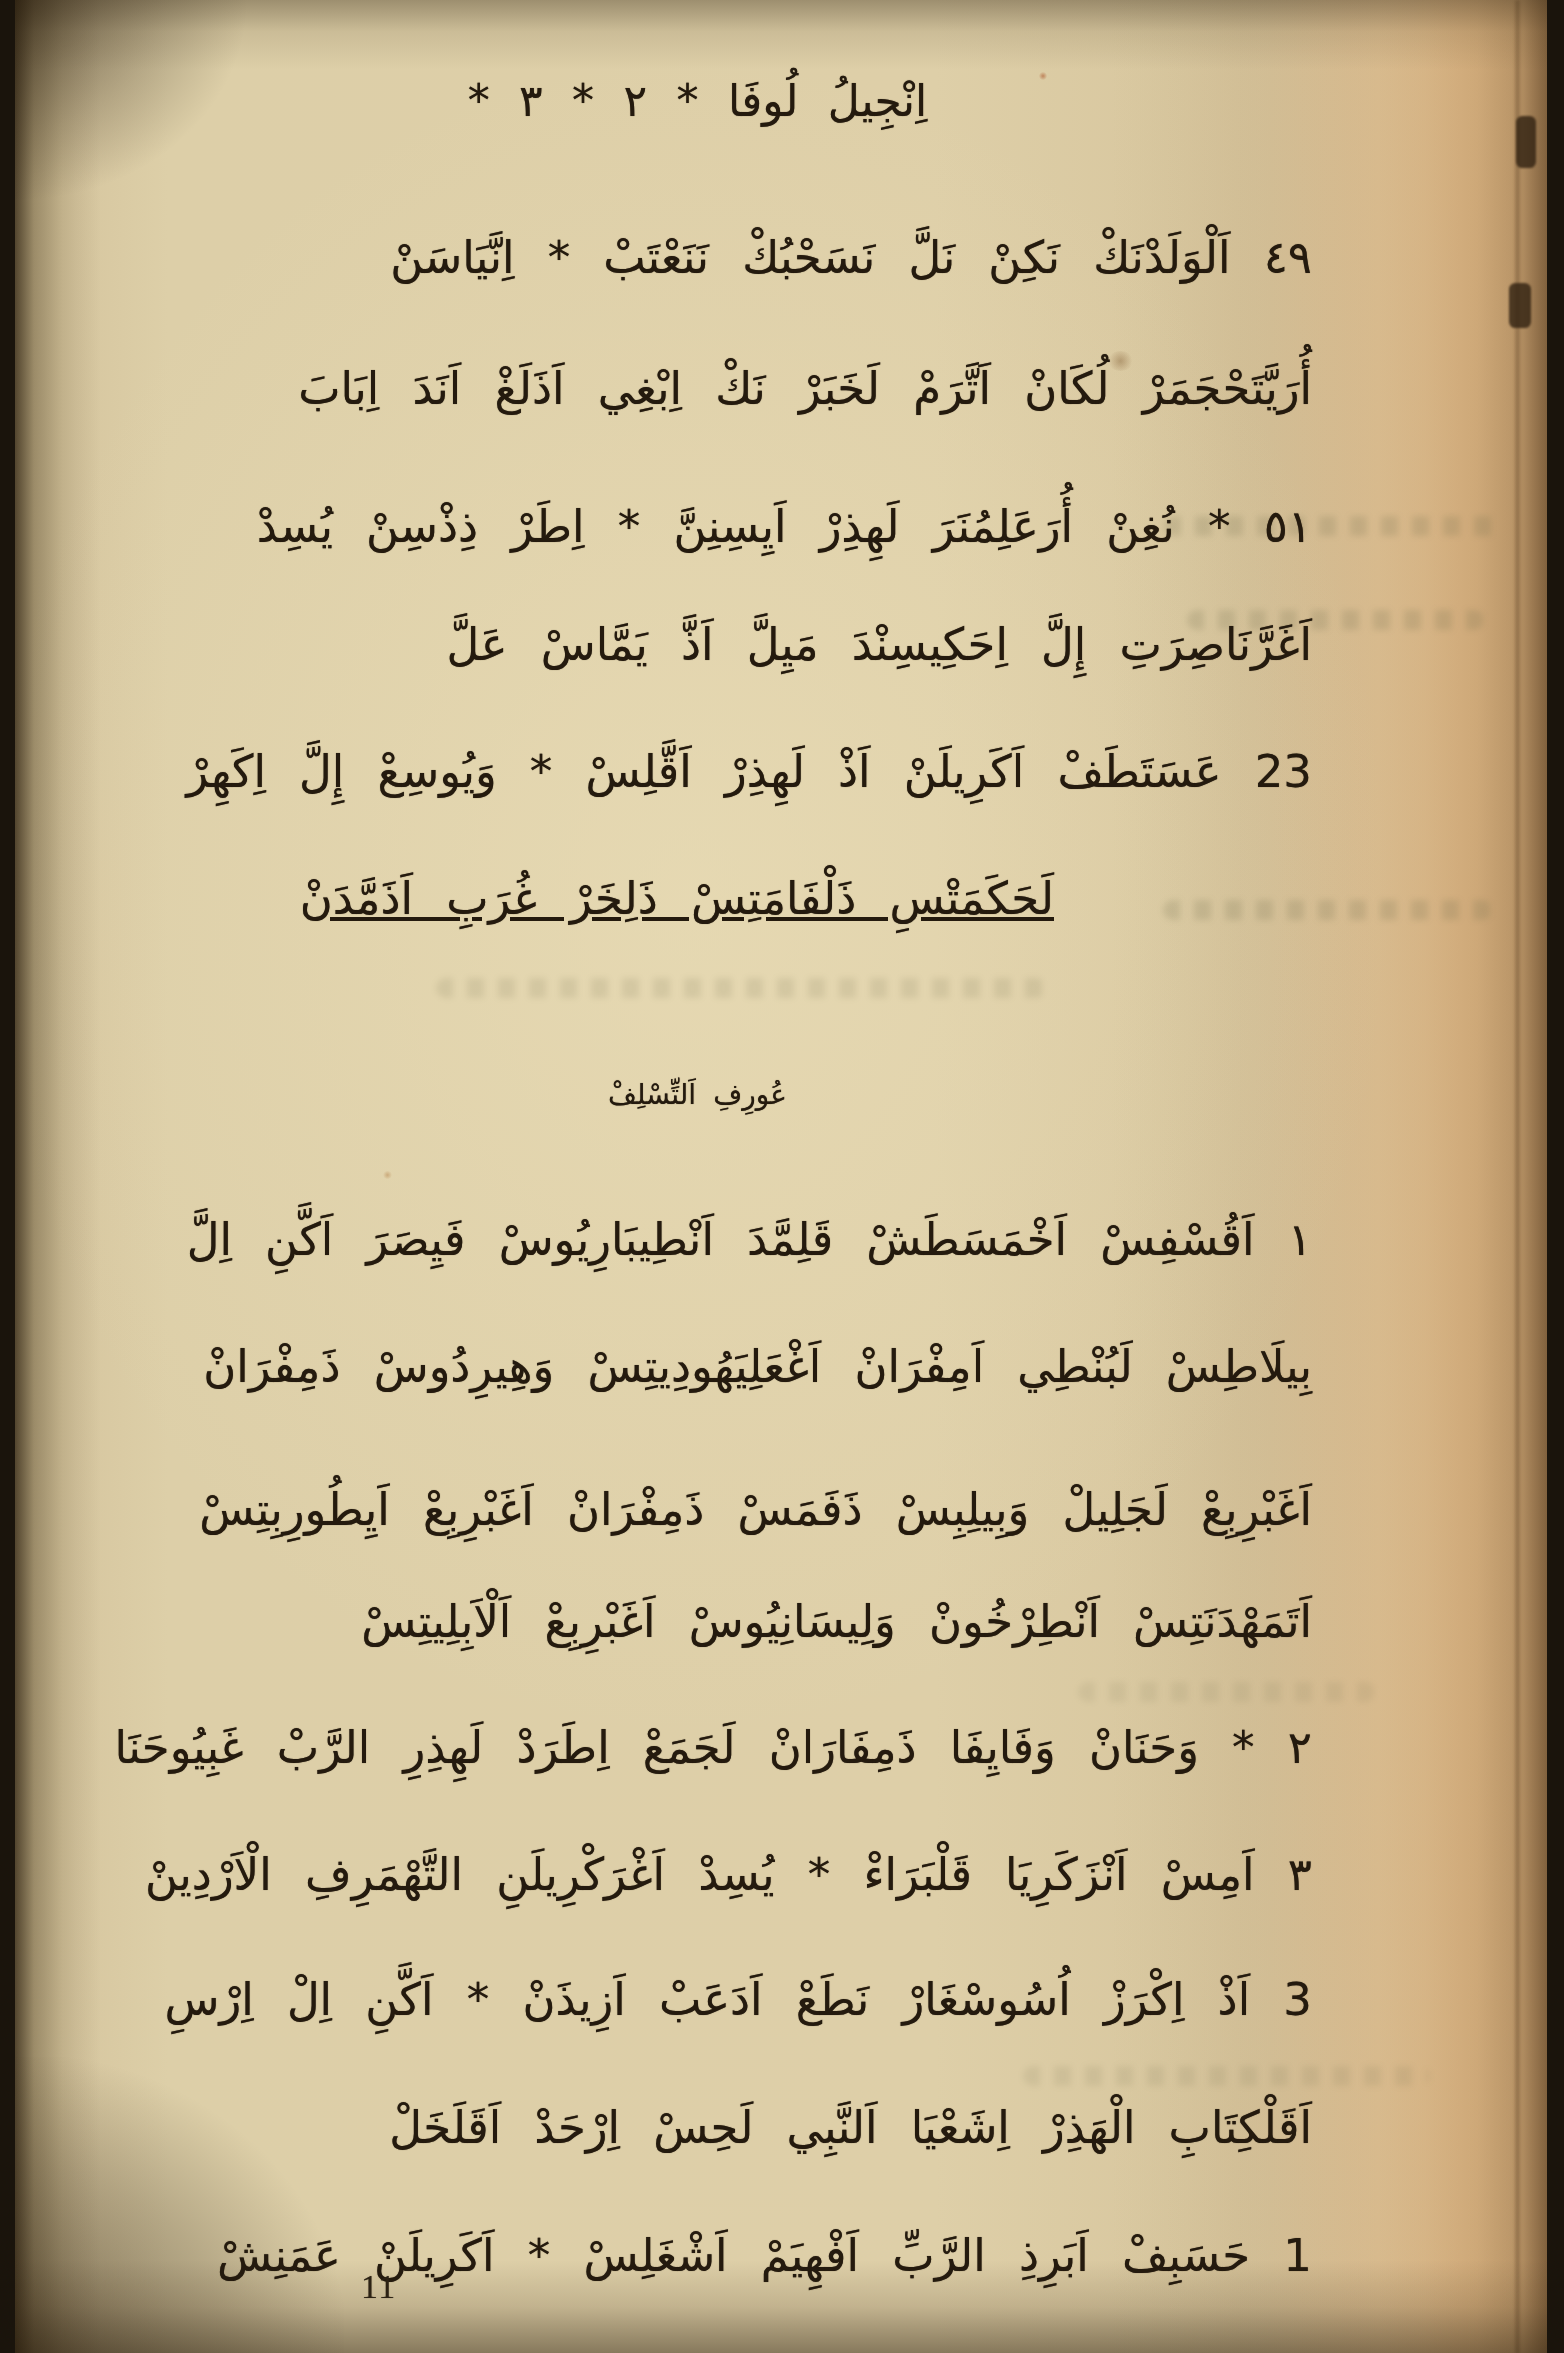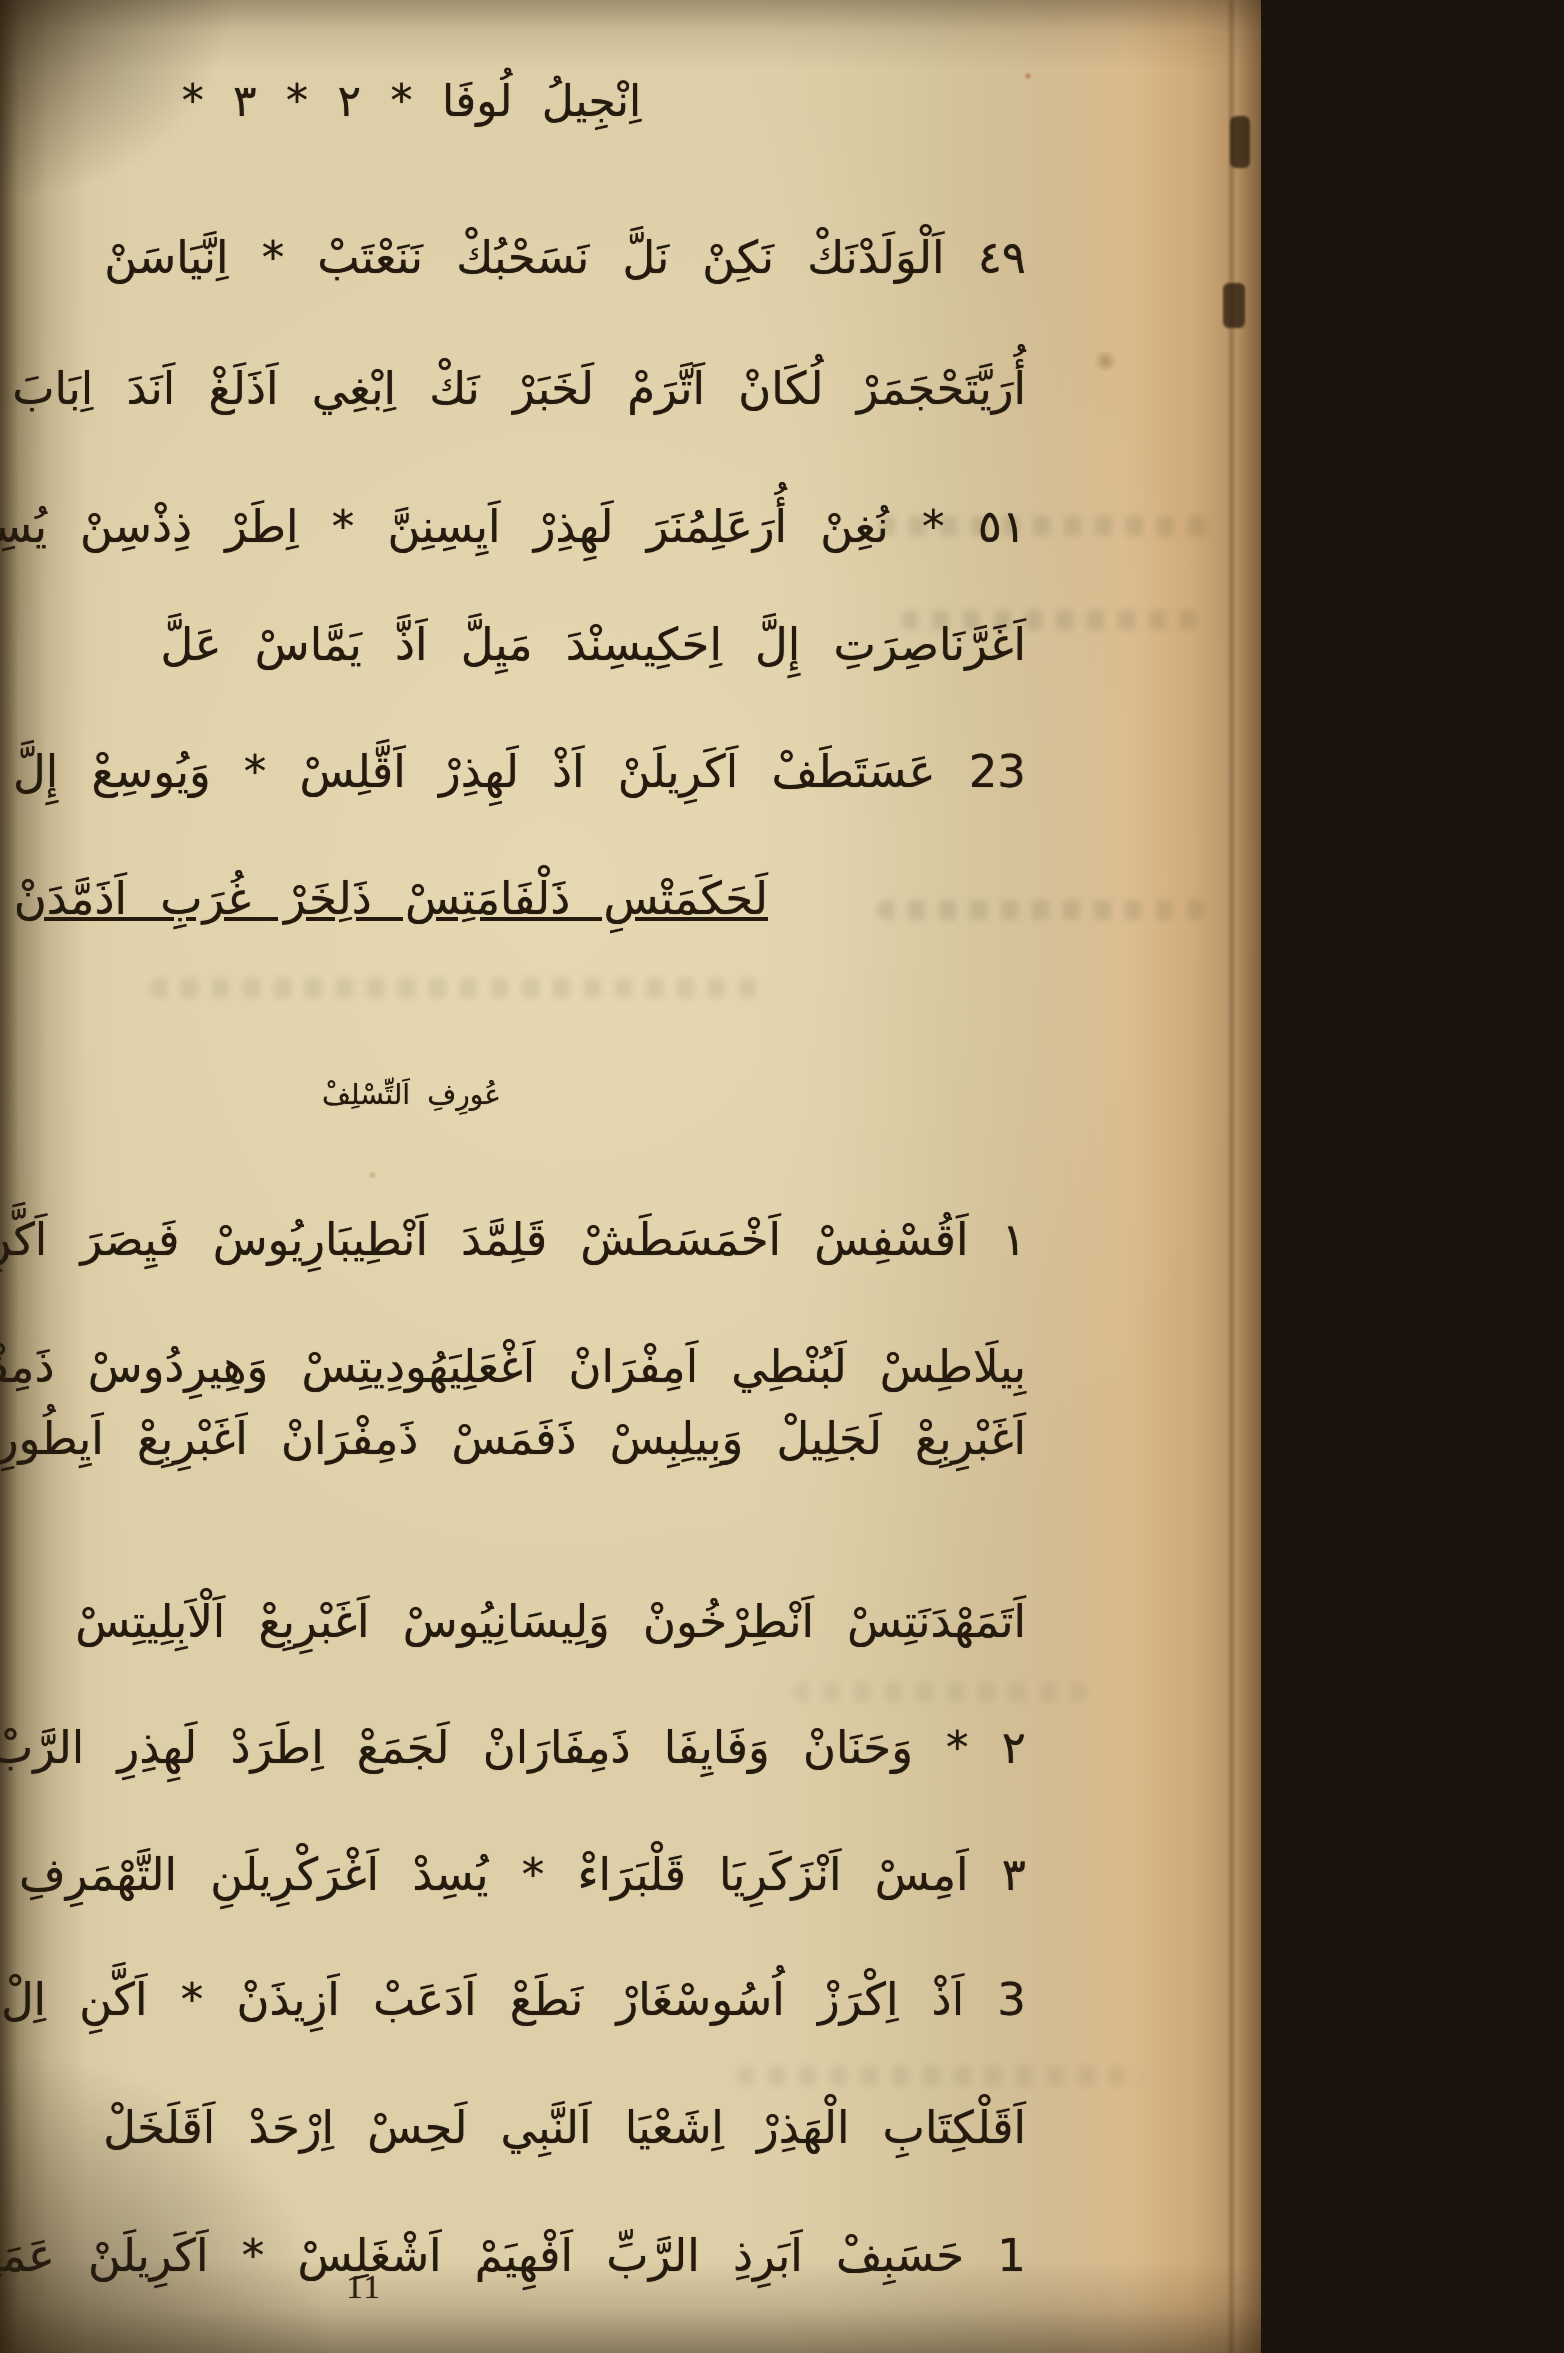--- a/index.html
+++ b/index.html
@@ -1,22 +1,23 @@
 <!DOCTYPE html>
 <html lang="ms" style="font-size:12.5px"><head>
 <meta charset="utf-8">
 <style>
   html,body{margin:0;padding:0;}
   body{width:1565px;height:2354px;background:#1a140c;font-family:"DejaVu Sans",sans-serif;}
   .page{
-    position:relative;width:1261px;height:2354px;overflow:hidden;
+    position:relative;width:1532px;height:2354px;overflow:hidden;
     background:
       radial-gradient(ellipse 1174px 1408px at 44% 38%, rgba(236,224,186,.55) 0%, rgba(0,0,0,0) 60%),
       linear-gradient(90deg,#c9b98e 0%,#d7c7a0 4%,#ddcfa8 10%,#decfa8 60%,#d9c8a0 74%,#d6c199 82%,#d9bd92 89%,#d2af82 94%,#c6a376 98%,#a8855c 100%),
       #dbcca5;
+    margin-left: 15px;
   }
   
   .shade{position:absolute;pointer-events:none;}
   .shade-left{left:0;top:0;bottom:0;width:86px;
     background:linear-gradient(90deg,rgba(43,30,14,.75) 0%,rgba(62,46,24,.35) 22%,rgba(80,62,34,.14) 55%,rgba(0,0,0,0) 100%);}
   .shade-top{left:0;top:0;right:0;height:70px;
     background:linear-gradient(180deg,rgba(52,38,18,.38) 0%,rgba(70,54,28,.12) 45%,rgba(0,0,0,0) 100%);}
   .shade-bottom{left:0;bottom:0;right:0;height:94px;
     background:linear-gradient(0deg,rgba(46,33,15,.5) 0%,rgba(66,48,24,.18) 50%,rgba(0,0,0,0) 100%);}
   .shade-corner-bl{left:0;bottom:0;width:329px;height:297px;
@@ -90,21 +91,21 @@
   <div class="txt bodyline" style="top:362px">أُرَيَّتَحْجَمَرْ لُكَانْ اَتَّرَمْ لَخَبَرْ نَكْ اِبْغِي اَذَلَغْ اَنَدَ اِبَابَ</div>
   <div class="txt bodyline" style="top:500px">٥١ * نُغِنْ أُرَعَلِمُنَرَ لَهِذِرْ اَيِسِنِنَّ * اِطَرْ ذِذْسِنْ يُسِدْ</div>
   <div class="txt bodyline" style="top:618px">اَغَرَّنَاصِرَتِ إِلَّ اِحَكِيسِنْدَ مَيِلَّ اَذَّ يَمَّاسْ عَلَّ</div>
   <div class="txt bodyline" style="top:745px">23 عَسَتَطَفْ اَكَرِيلَنْ اَذْ لَهِذِرْ اَقَّلِسْ * وَيُوسِعْ إِلَّ اِكَهِرْ</div>
   <div class="txt bodyline lastline" style="top:872px">لَحَكَمَتْسِ ذَلْفَامَتِسْ ذَلِخَرْ غُرَبِ اَذَمَّدَنْ</div>
 
   <div class="txt sechead" style="top:1078px">عُورِفِ اَلتِّسْلِفْ</div>
 
   <div class="txt bodyline" style="top:1213px">١ اَقُسْفِسْ اَخْمَسَطَشْ قَلِمَّدَ اَنْطِيبَارِيُوسْ فَيِصَرَ اَكَّنِ اِلَّ</div>
   <div class="txt bodyline" style="top:1340px">بِيلَاطِسْ لَبُنْطِي اَمِفْرَانْ اَغْعَلِيَهُودِيتِسْ وَهِيرِدُوسْ ذَمِفْرَانْ</div>
-  <div class="txt bodyline" style="top:1412px">اَغَبْرِبِعْ لَجَلِيلْ وَبِيلِبِسْ ذَفَمَسْ ذَمِفْرَانْ اَغَبْرِبِعْ اَيِطُورِبِتِسْ</div>
+  <div class="txt bodyline" style="top:1483px">اَغَبْرِبِعْ لَجَلِيلْ وَبِيلِبِسْ ذَفَمَسْ ذَمِفْرَانْ اَغَبْرِبِعْ اَيِطُورِبِتِسْ</div>
   <div class="txt bodyline" style="top:1595px">اَتَمَهْدَنَتِسْ اَنْطِرْخُونْ وَلِيسَانِيُوسْ اَغَبْرِبِعْ اَلْاَبِلِيتِسْ</div>
   <div class="txt bodyline" style="top:1721px">٢ * وَحَنَانْ وَفَايِفَا ذَمِفَارَانْ لَجَمَعْ اِطَرَدْ لَهِذِرِ الرَّبْ غَبِيُوحَنَا</div>
   <div class="txt bodyline" style="top:1848px">٣ اَمِسْ اَنْزَكَرِيَا قَلْبَرَاءْ * يُسِدْ اَغْرَكْرِيلَنِ التَّهْمَرِفِ الْاَرْدِينْ</div>
   <div class="txt bodyline" style="top:1973px">3 اَذْ اِكْرَزْ اُسُوسْغَارْ نَطَعْ اَدَعَبْ اَزِيذَنْ * اَكَّنِ اِلْ اِرْسِ</div>
   <div class="txt bodyline" style="top:2101px">اَقَلْكِتَابِ الْهَذِرْ اِشَعْيَا اَلنَّبِي لَحِسْ اِرْحَدْ اَقَلَخَلْ</div>
   <div class="txt bodyline" style="top:2229px">1 حَسَبِفْ اَبَرِذِ الرَّبِّ اَفْهِيَمْ اَشْغَلِسْ * اَكَرِيلَنْ عَمَنِشْ</div>
 
   <div class="pagenum">11</div>
 
 </div>

